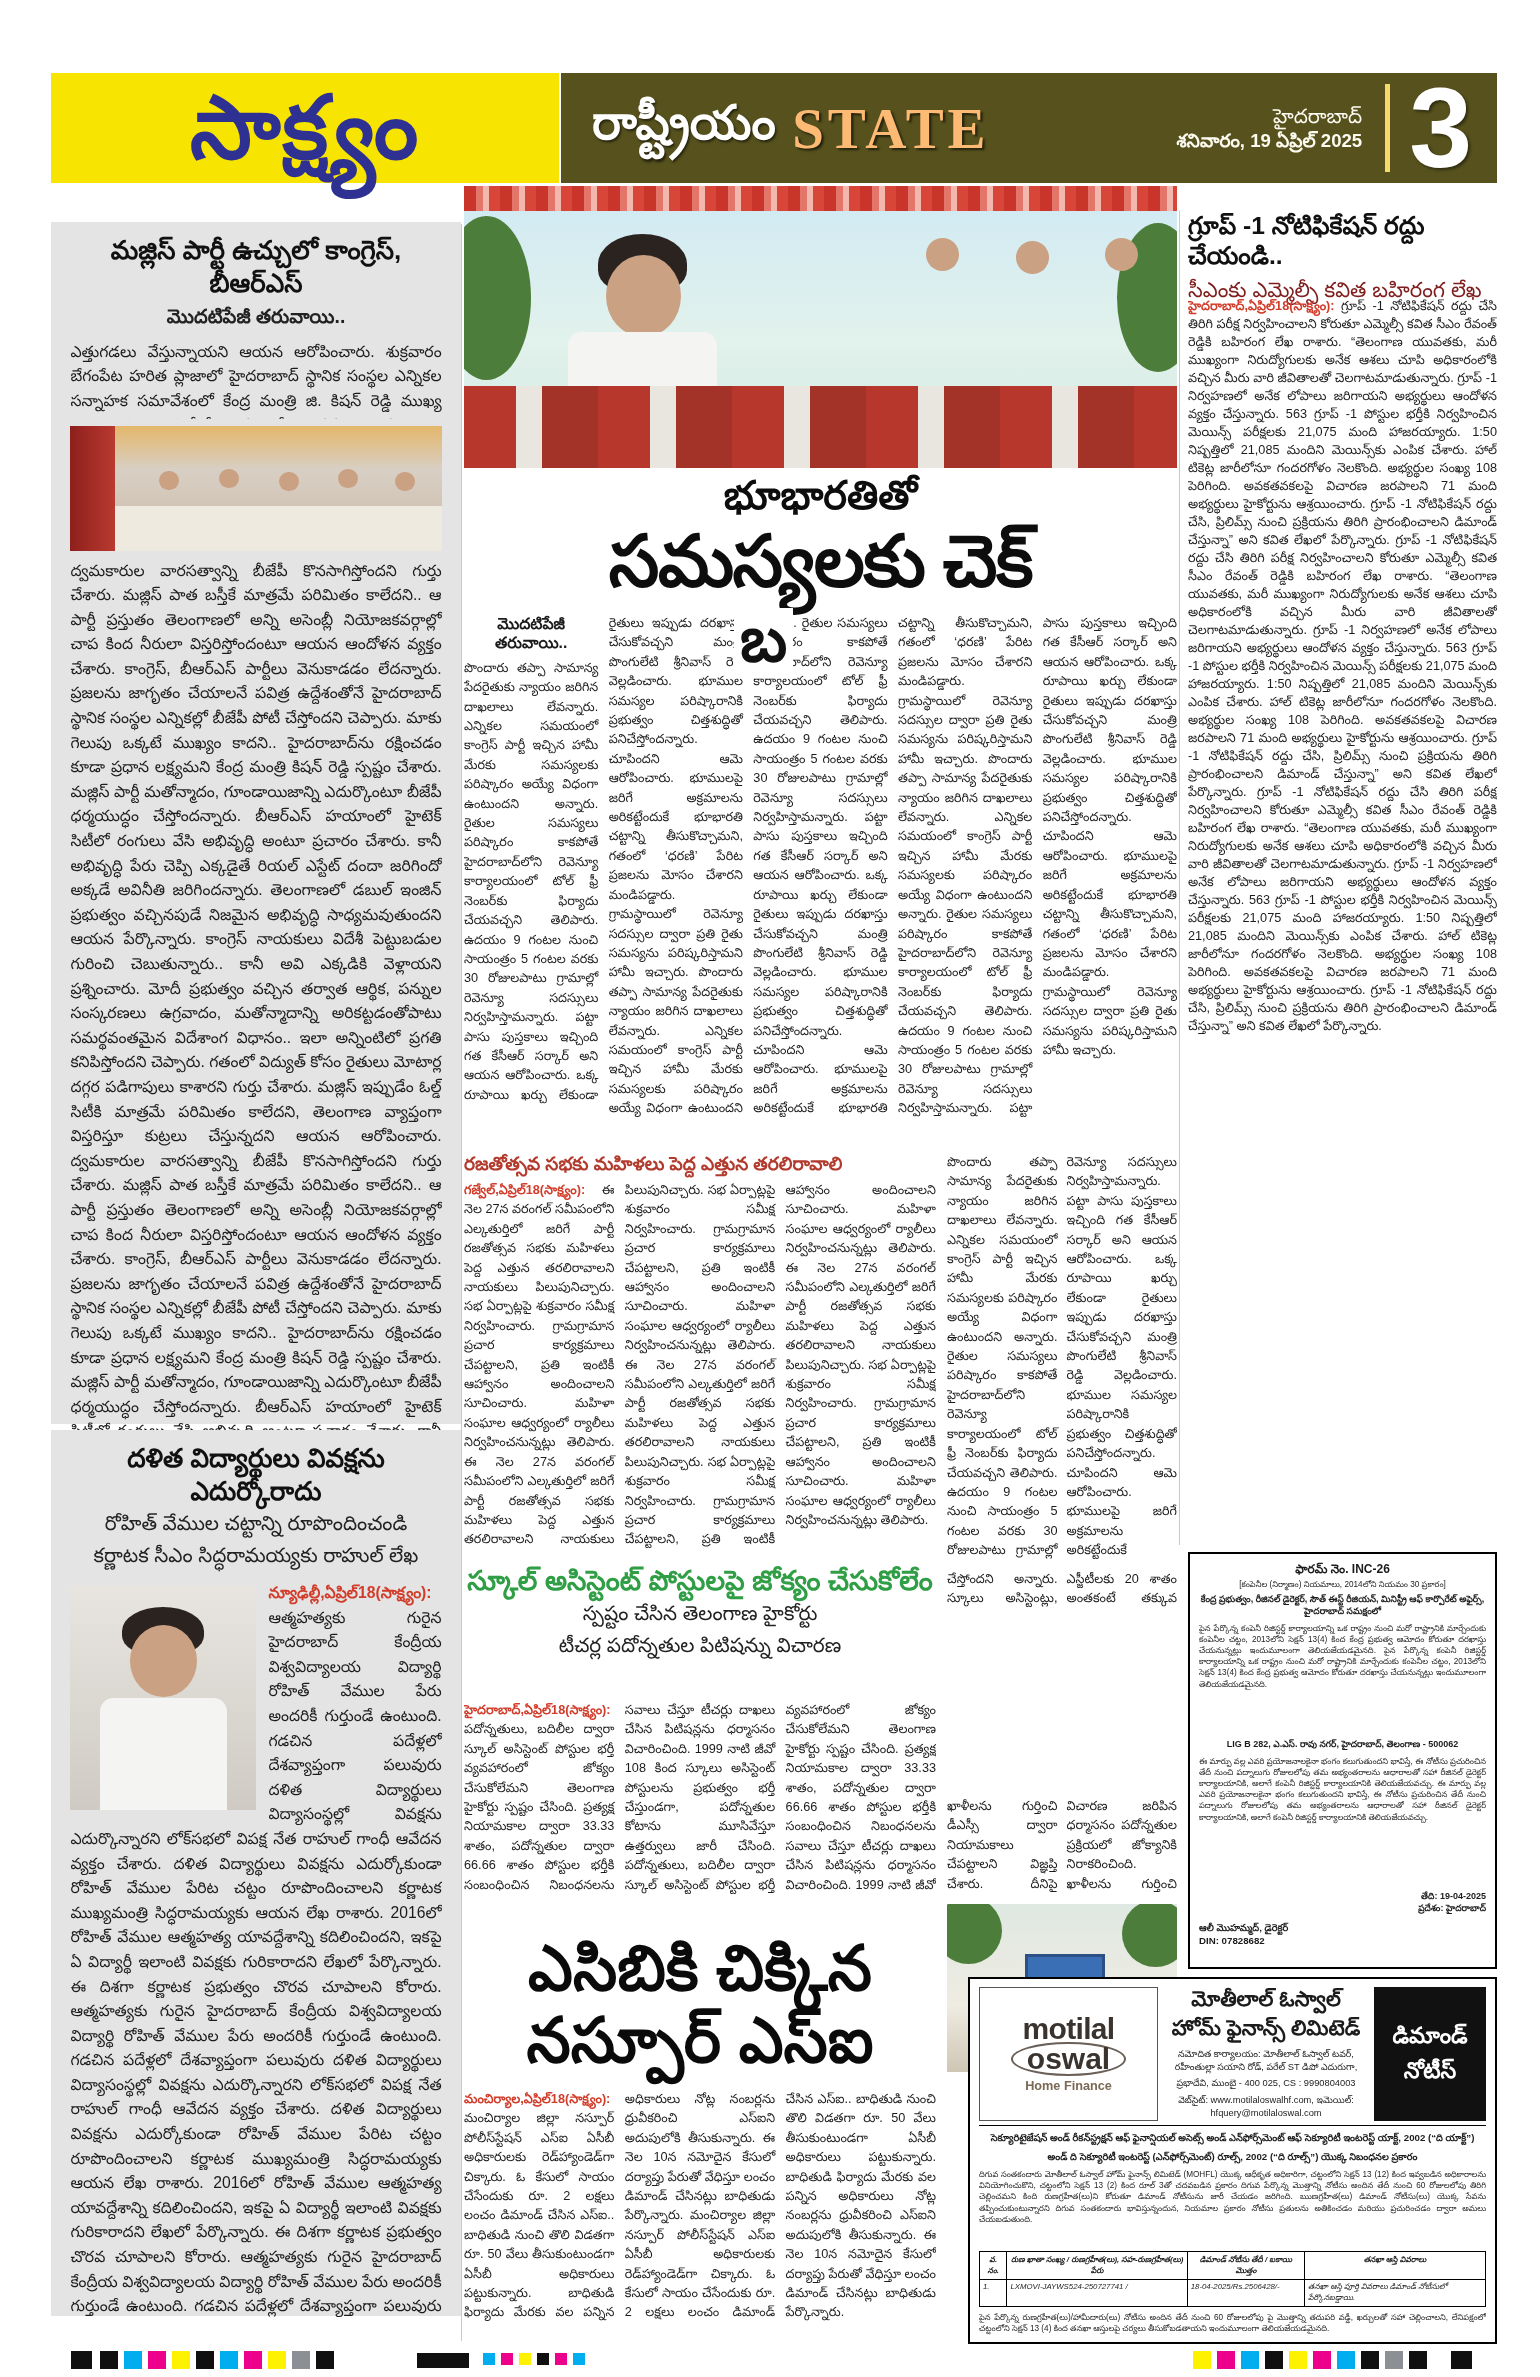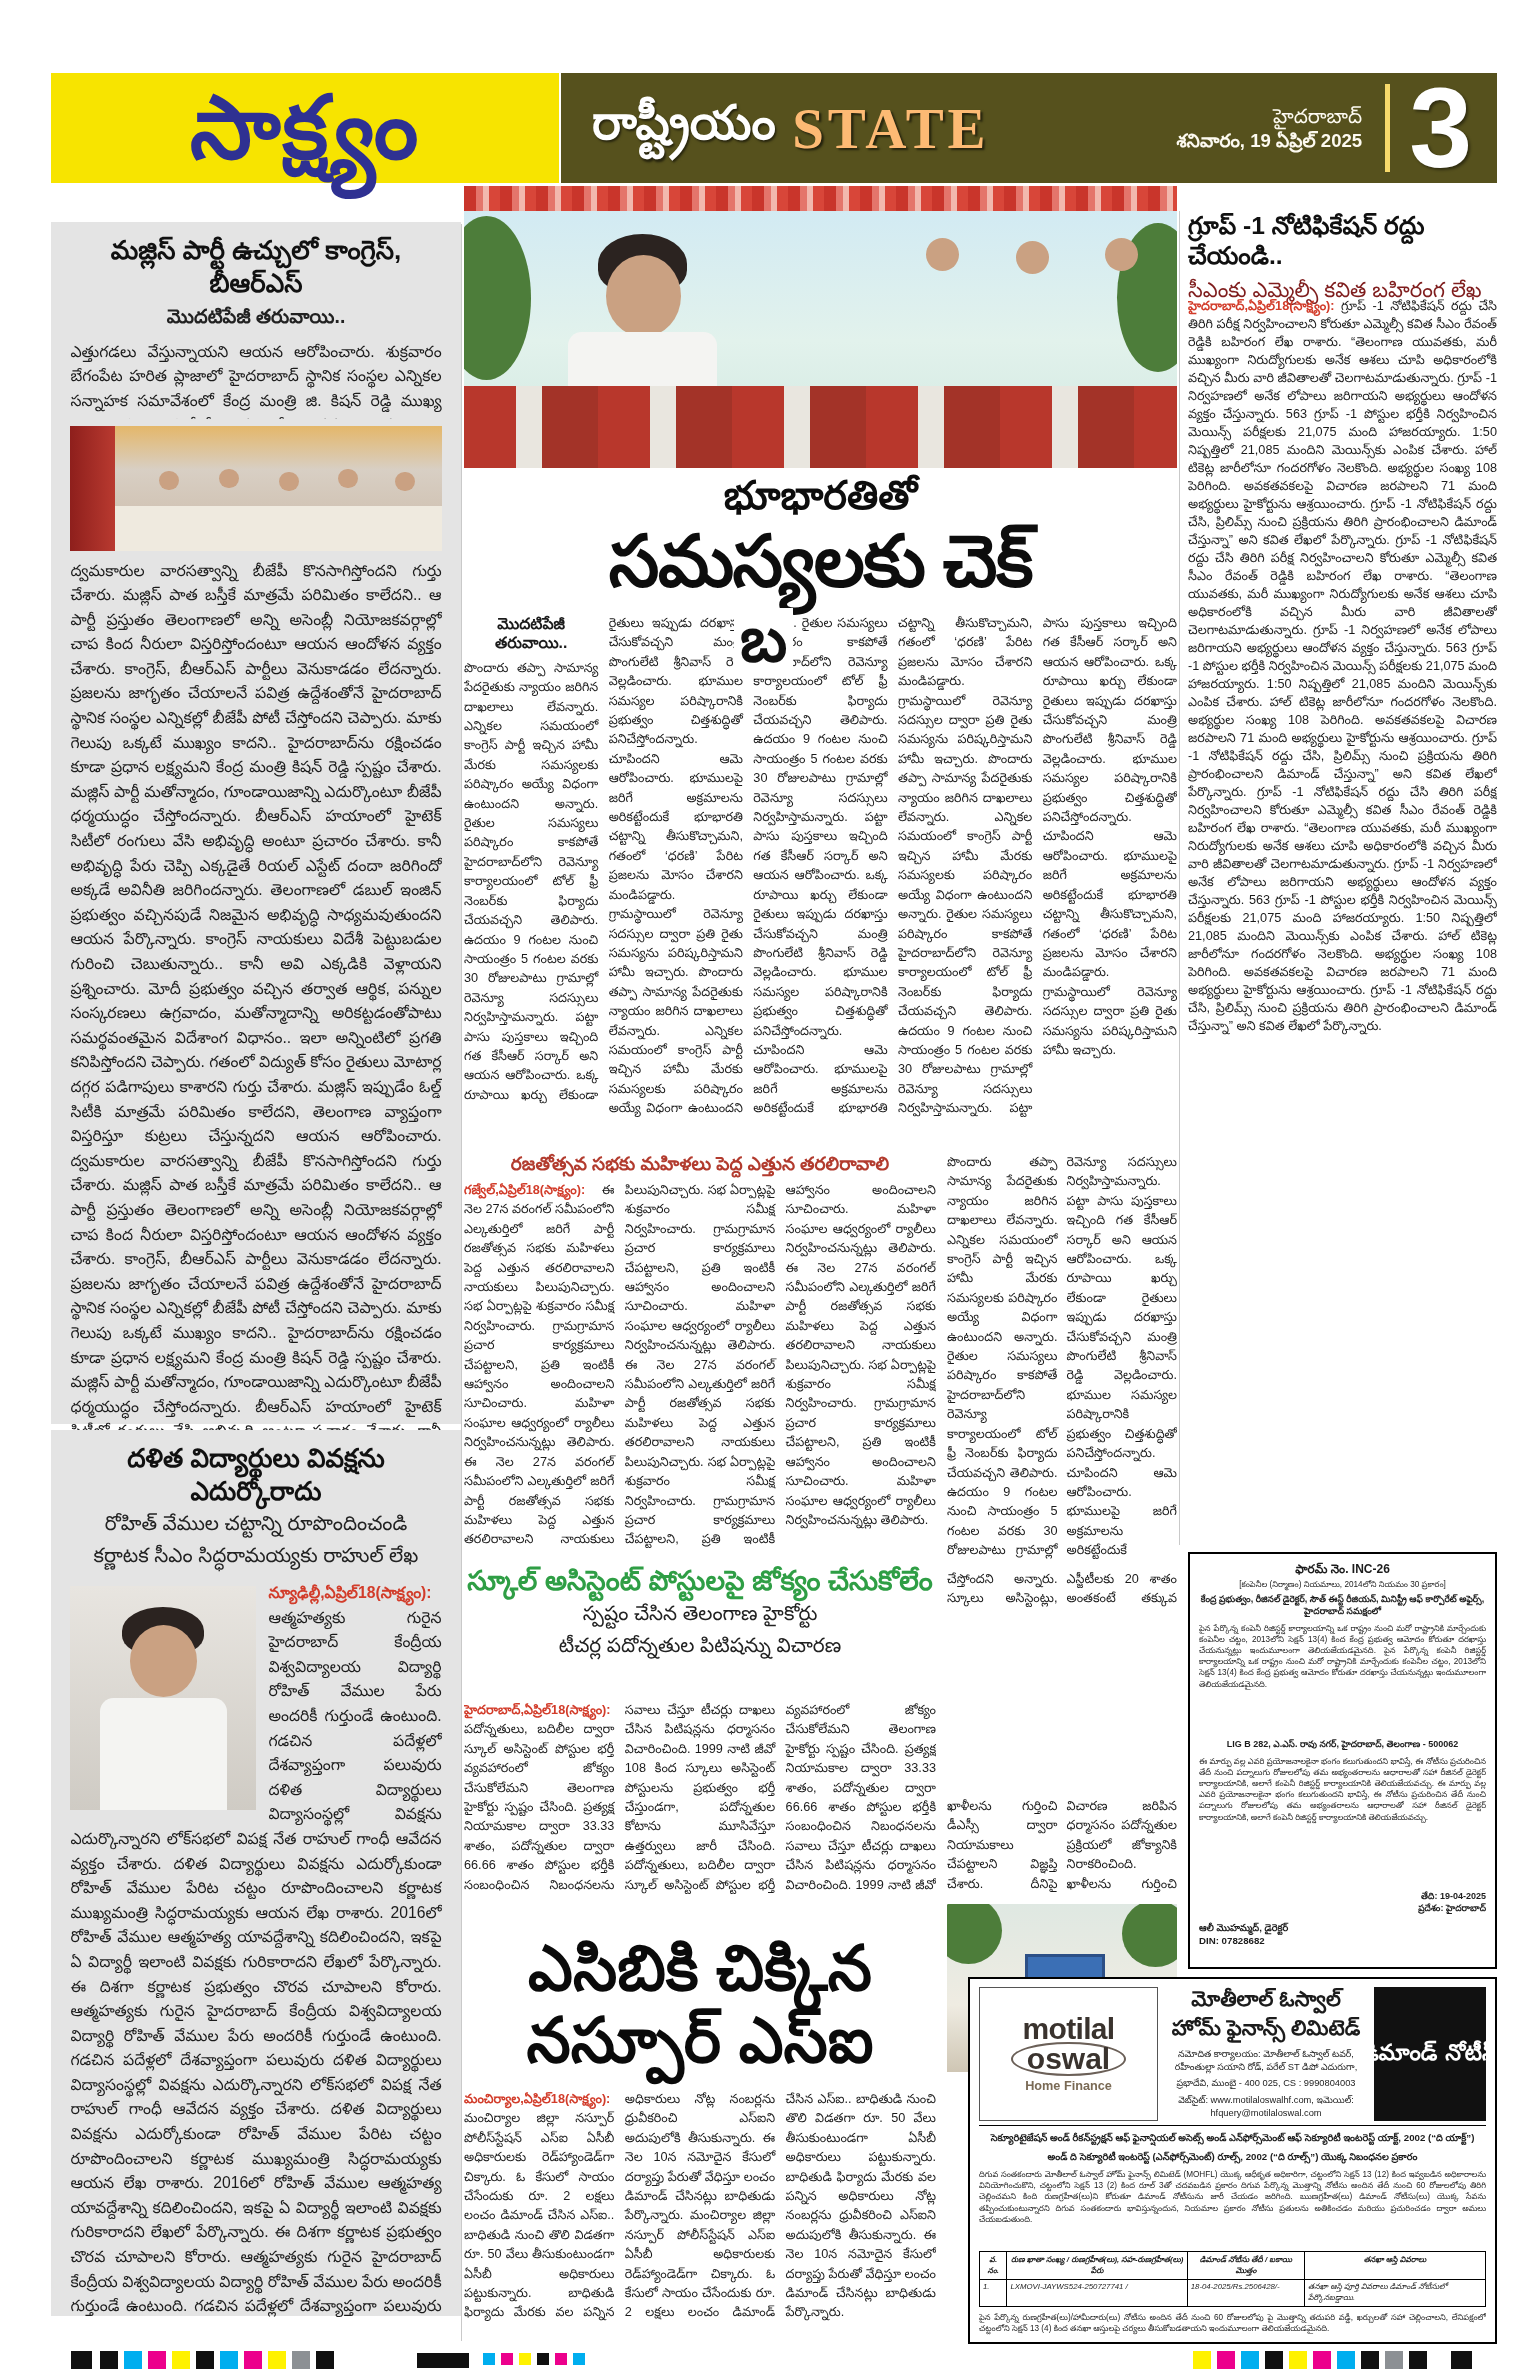--- a/index.html
+++ b/index.html
@@ -26,21 +26,21 @@
   .body-l{font-size:15.7px;line-height:24.6px;text-align:justify;color:#1b1b1b;overflow:hidden;}
   .body-s{font-size:12.7px;line-height:19.4px;text-align:justify;color:#1b1b1b;overflow:hidden;}
   .cols5{column-count:5;column-gap:10.4px;}
   .cols3{column-count:3;column-gap:10.4px;}
   .cols2{column-count:2;column-gap:9px;}
   .kick{font-weight:700;font-size:15.7px;text-align:center;display:block;margin-bottom:6px;}
   .dateline{color:#d23c2a;font-weight:700;}
   .mainh1{font-size:40px;font-weight:800;text-align:center;line-height:49px;color:#0d0d0d;}
   .mainh2{font-size:72px;font-weight:900;text-align:center;line-height:82px;letter-spacing:-1.5px;color:#0d0d0d;}
   .dropcap{font-size:63px;font-weight:900;color:#111;background:#fff;padding:0 6px;line-height:1;}
-  .redsub{font-size:18.6px;font-weight:700;color:#b23b2e;text-align:center;}
+  .redsub{font-size:18.6px;font-weight:700;color:#b23b2e;}
   .greenh{font-size:27.6px;font-weight:800;color:#2f9e45;text-align:center;line-height:1.2;}
   .acbh{font-size:63px;font-weight:900;text-align:center;line-height:72px;color:#0a0a0a;}
   .kavh{font-size:24.6px;font-weight:800;color:#111;line-height:1.2;}
   .kavsub{font-size:21px;font-weight:400;color:#7f1d1d;margin-top:7.5px;}
   .rule{background:#c9c9c9;}
   
   .photo{overflow:hidden;position:relative;}
   .banner{background:linear-gradient(180deg,#cfe9f4 0%,#e2f2ec 55%,#cfe7df 100%);}
   .flowers{position:absolute;left:0;top:0;right:0;height:25px;
      background:repeating-linear-gradient(90deg,#c9352b 0 12px,#e4756b 12px 19.4px,#f2b8ae 19.4px 25px,#d84639 25px 36px);}
@@ -68,21 +68,21 @@
   .inc-dp{font-size:9px;font-weight:700;text-align:right;line-height:1.4;}
   .mo-head{display:flex;align-items:stretch;border-bottom:1.5px solid #000;padding-bottom:4.5px;}
   .mo-logo{width:177px;min-width:177px;border:1.5px solid #555;margin-right:7.5px;display:flex;flex-direction:column;
            align-items:center;justify-content:center;padding:4.5px 0;}
   .mo-l1{font-size:30px;font-weight:800;color:#3a332e;line-height:.9;letter-spacing:-0.7px;}
   .mo-l2{font-size:30px;font-weight:800;color:#3a332e;line-height:1;border:2.2px solid #6b6058;border-radius:50%;padding:0 13.4px;}
   .mo-l3{font-size:12.7px;color:#7a6a55;margin-top:3px;font-weight:700;}
   .mo-mid{flex:1;text-align:center;}
   .mo-title{font-size:21px;font-weight:800;}
   .mo-addr{font-size:9.3px;line-height:1.45;margin-top:3px;}
-  .mo-demand{width:112px;min-width:112px;background:#111;color:#fff;display:flex;flex-direction:row;
+  .mo-demand{width:112px;min-width:112px;background:#111;color:#fff;display:flex;flex-direction:column;
              align-items:center;justify-content:center;font-size:22.4px;font-weight:800;line-height:1.2;margin-left:7.5px;gap:8px;}
   .mo-bold{font-size:9.7px;font-weight:700;text-align:center;margin-top:4.5px;line-height:1.5;}
   .mo-table{width:100%;border-collapse:collapse;margin:4.5px 0;font-style:italic;}
   .mo-table th,.mo-table td{border:0.7px solid #000;font-size:7.8px;padding:2.2px 3px;vertical-align:top;}
   .mo-table th{font-weight:700;text-align:center;}
   
   .marks{display:flex;gap:6px;}
   .marks .mk{width:18px;height:18px;}
   .marks.small .mk{width:12px;height:12px;}
   .bar{background:#101010;}

